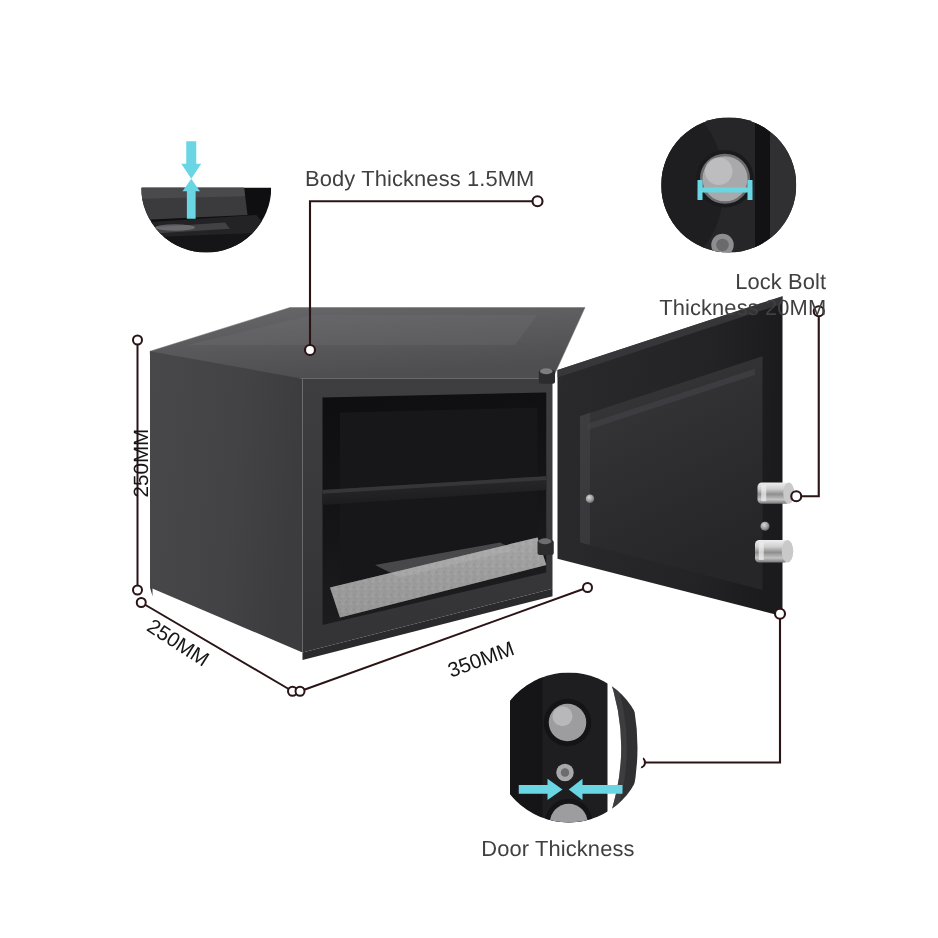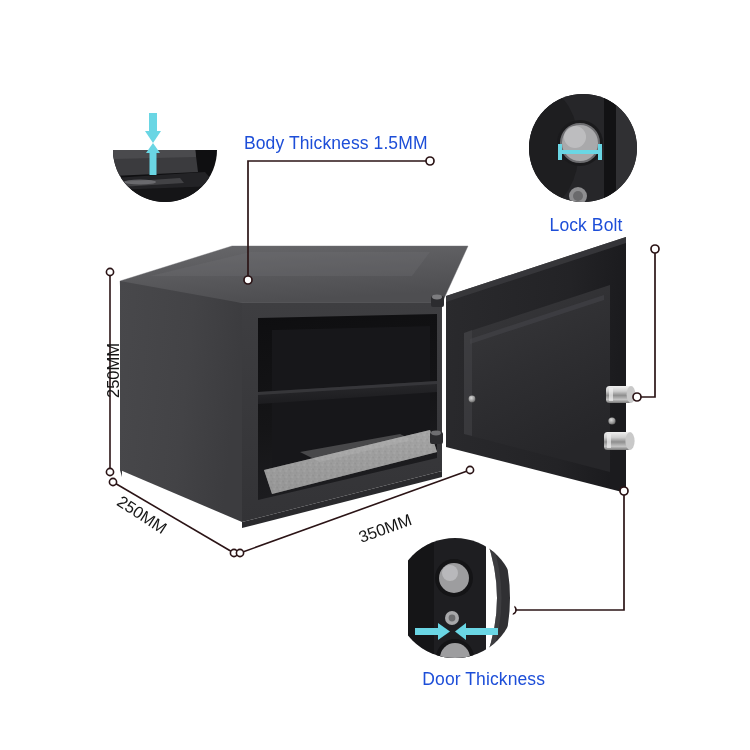--- a/index.html
+++ b/index.html
@@ -8,28 +8,28 @@
     width:750px;height:750px;
     font-family:"Liberation Sans", sans-serif;
     color:#1b1b1b;
     overflow:hidden;
     position:relative;
   }
   #stage{position:absolute;left:0;top:0;width:750px;height:750px;background:#ffffff;}
   .lbl{
     position:absolute;
     font-family:"Liberation Sans", sans-serif;
-    color:#1d4ed8;
+    color:#404040;
     white-space:nowrap;
     line-height:1.22;
     letter-spacing:.1px;
   }
   #body-thickness-label{left:244px;top:133px;font-size:17.5px;}
-  #lock-bolt-label{left:511px;top:215px;font-size:17.5px;text-align:center;width:150px;white-space:normal;}
-  #door-thickness-label{left:385px;top:669px;font-size:17.5px;text-align:right;width:160px;white-space:normal;}
+  #lock-bolt-label{left:511px;top:215px;font-size:17.5px;text-align:right;width:150px;white-space:normal;}
+  #door-thickness-label{left:385px;top:669px;font-size:17.5px;text-align:left;width:160px;white-space:normal;}
   .dim-text{
     position:absolute;
     font-size:16.5px;
     color:#161616;
     font-family:"Liberation Sans", sans-serif;
     white-space:nowrap;
     transform-origin:0 0;
   }
   #dim-height-text{left:104px;top:398px;transform:rotate(-90deg);}
   #dim-depth-text{left:124px;top:492px;transform:rotate(33deg);}
@@ -289,20 +289,21 @@
           <rect x="465" y="628" width="33" height="7" fill="#6ad6e4"></rect>
         </g>
       </g>
     </g>
   </svg>
 
   <div class="lbl" id="body-thickness-label">Body Thickness  1.5MM</div>
 
   <div class="lbl" id="lock-bolt-label">
     <div>Lock Bolt</div>
+    <div>Thickness 20MM</div>
   </div>
 
   <div class="lbl" id="door-thickness-label">
     <div>Door Thickness</div>
   </div>
 
   <div class="dim-text" id="dim-height-text">250MM</div>
 
   <div class="dim-text" id="dim-depth-text">250MM</div>
 

